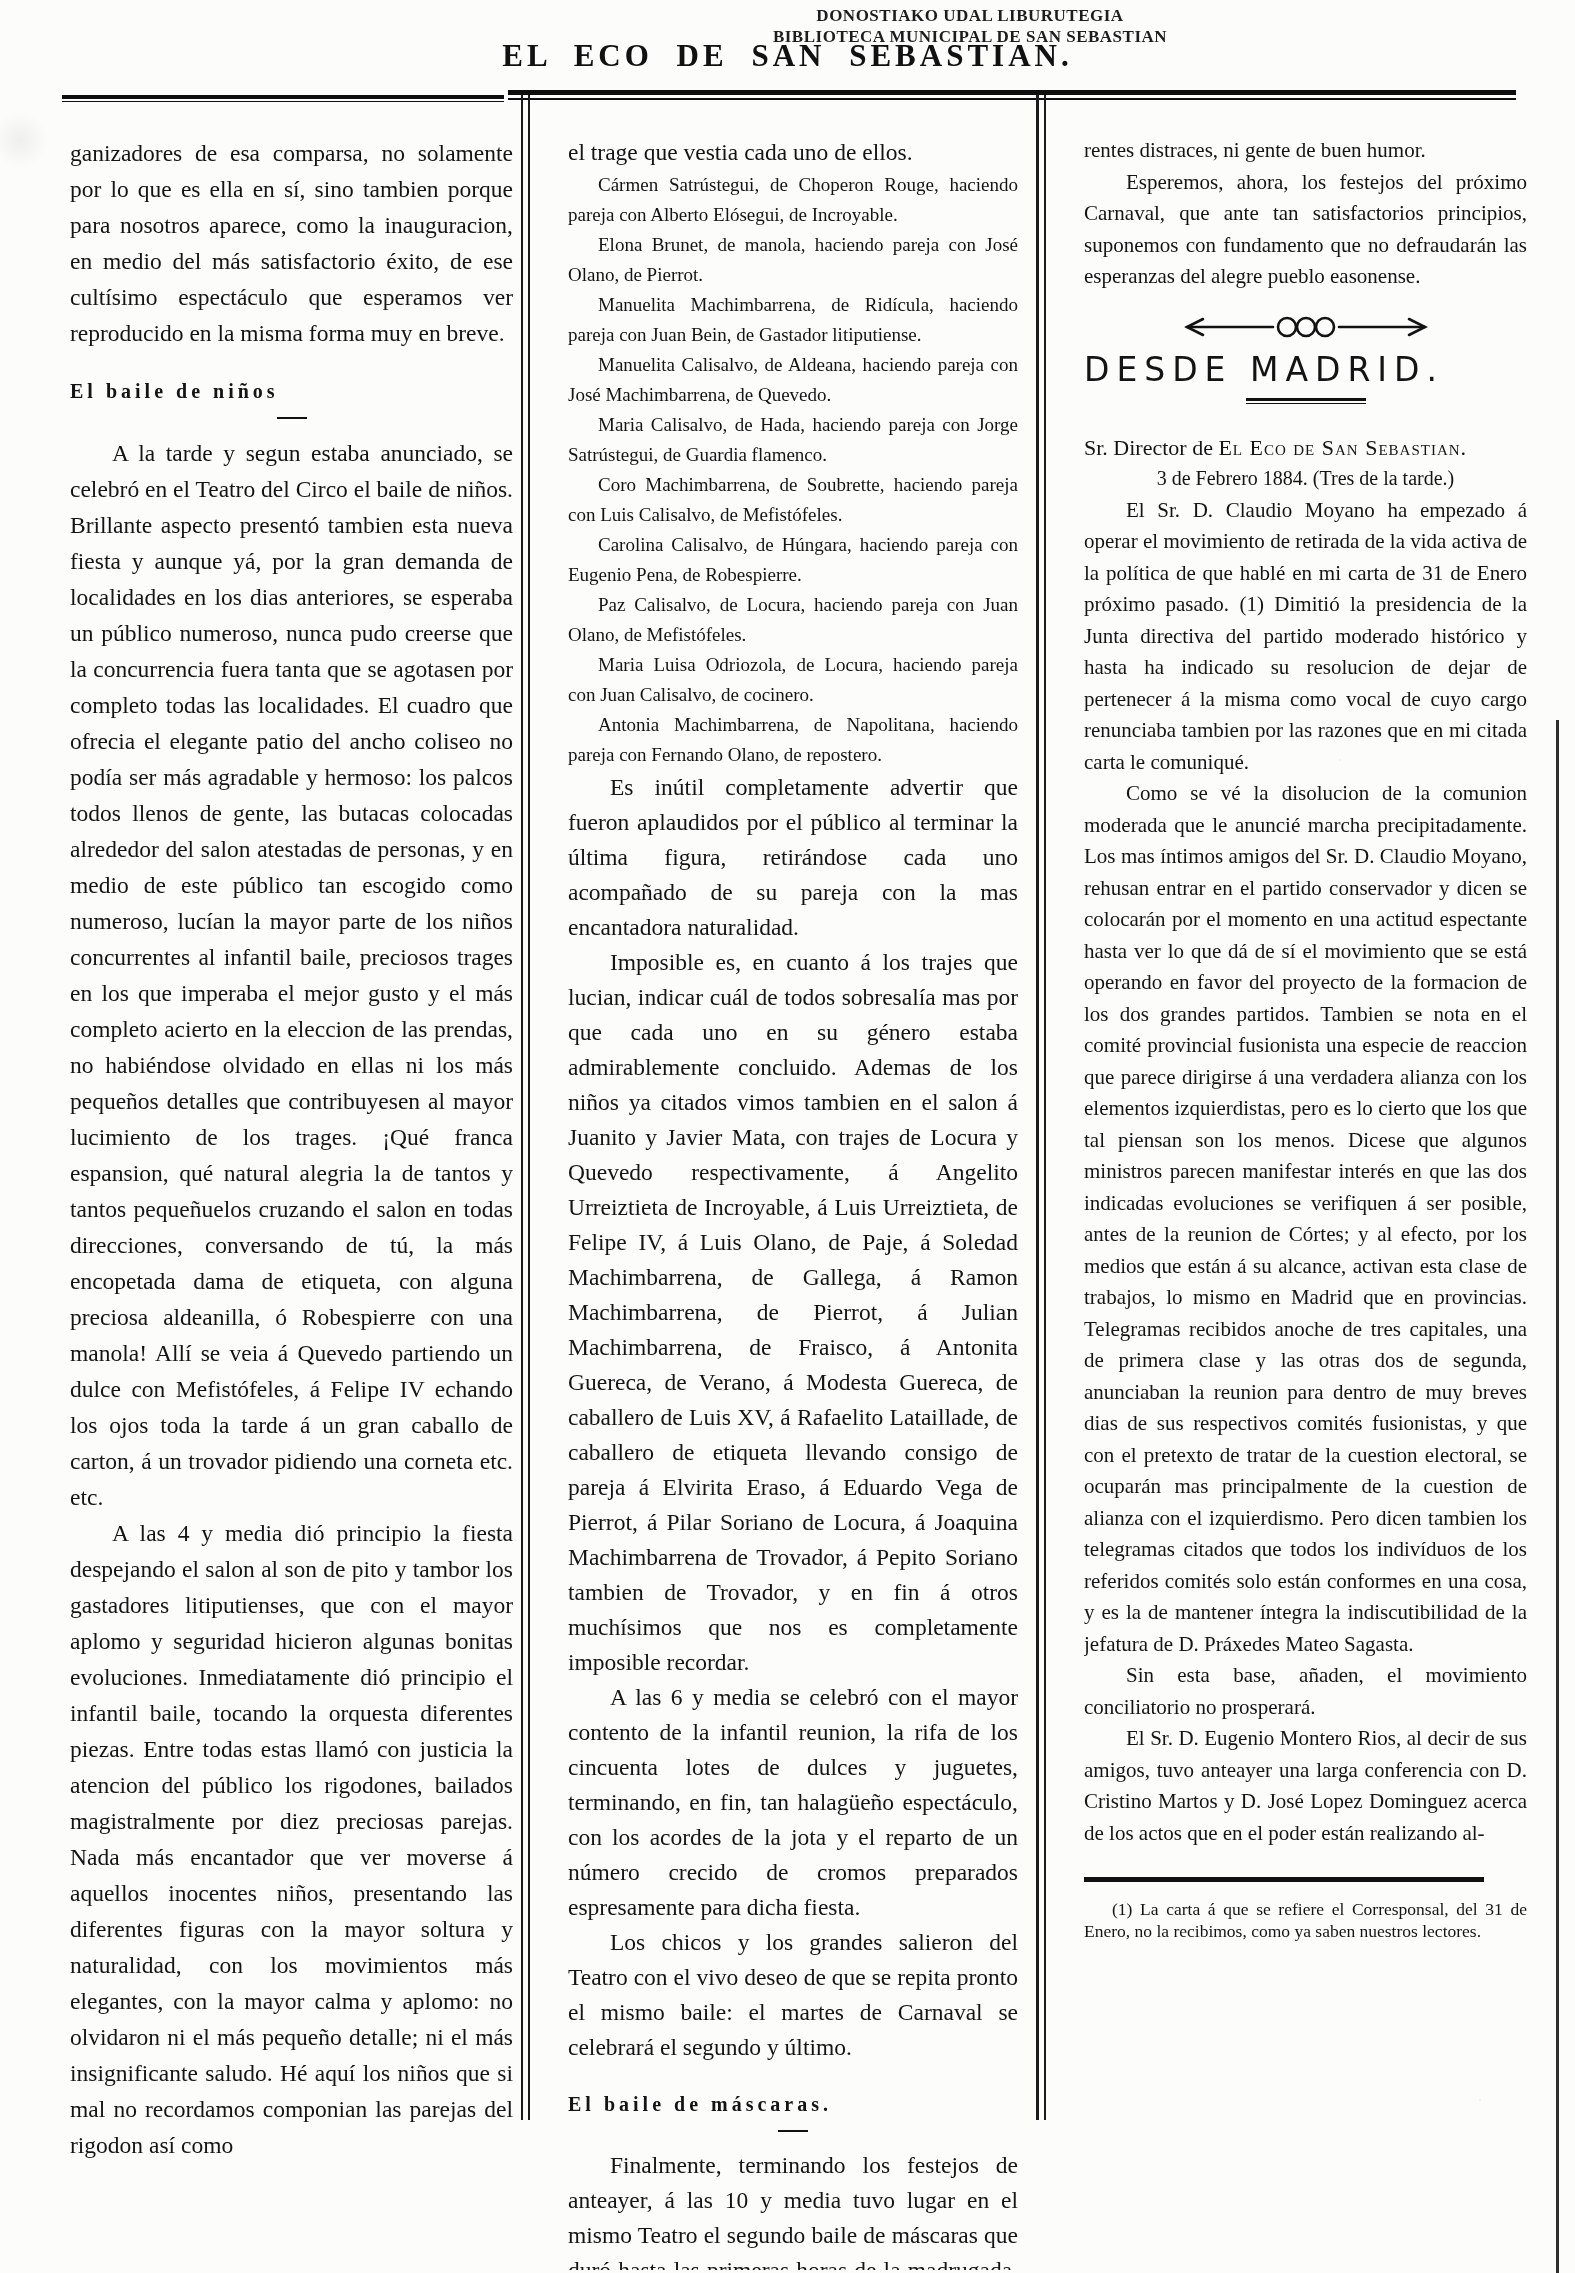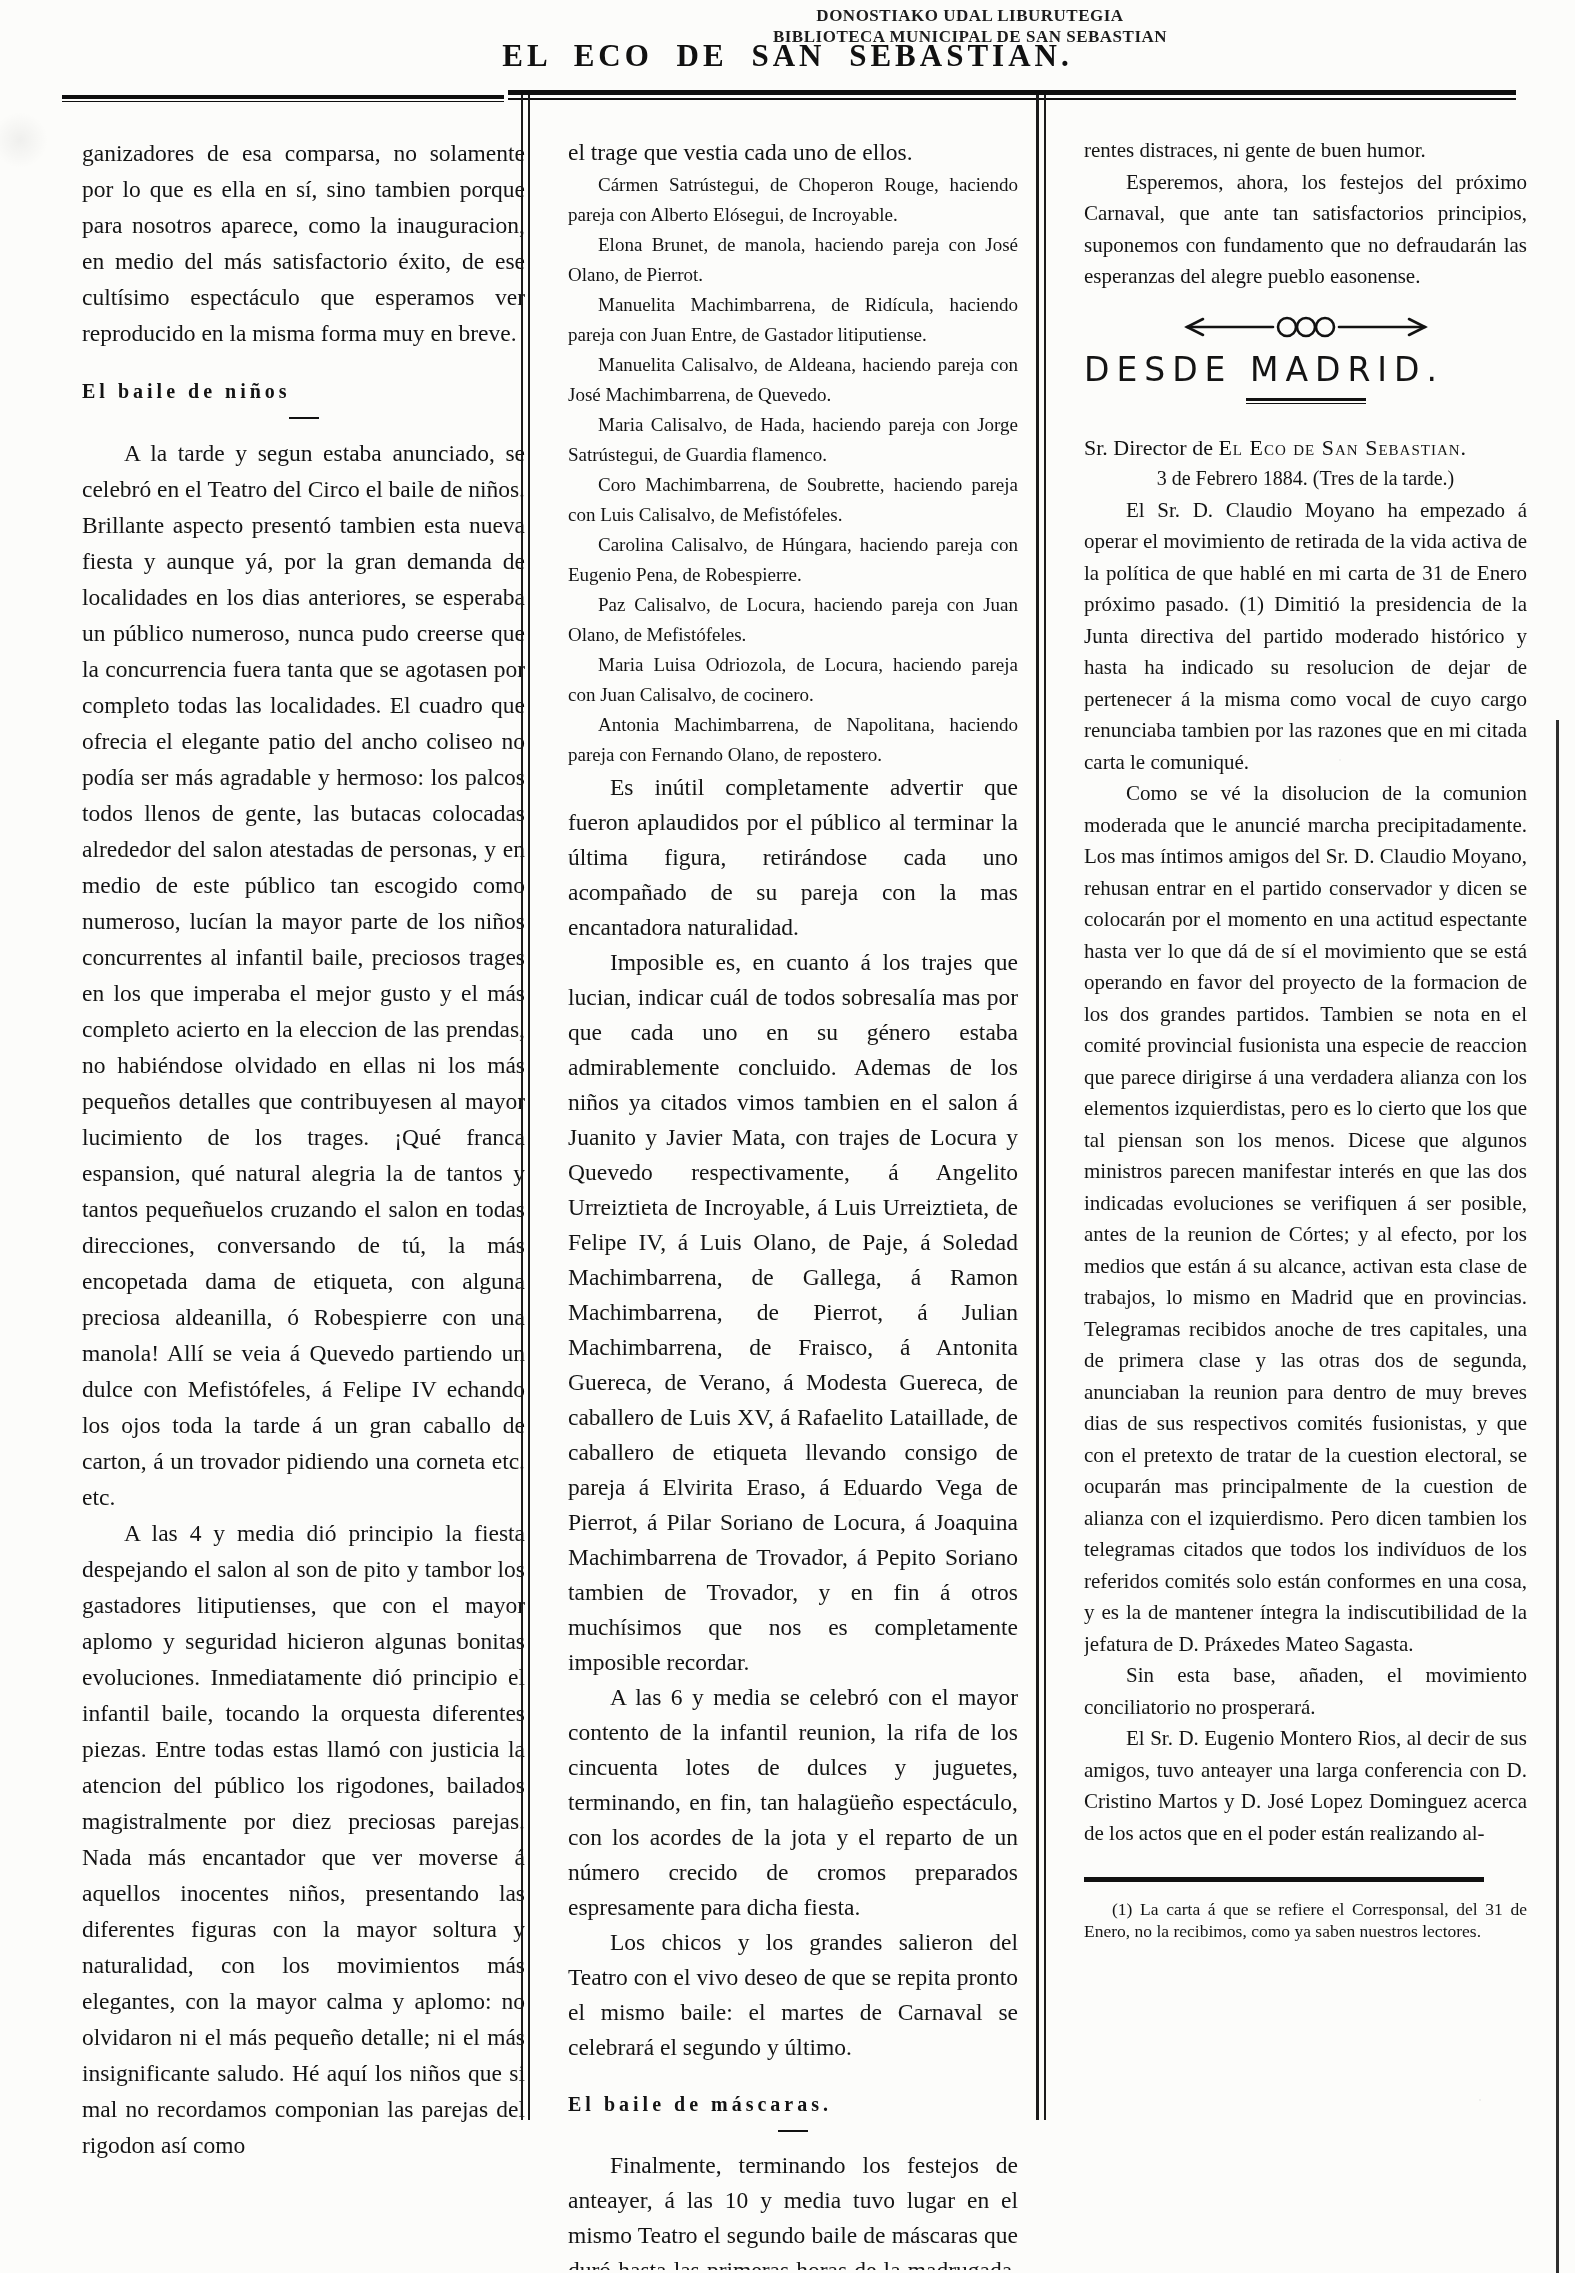--- a/index.html
+++ b/index.html
@@ -27,21 +27,21 @@
     border-top:5px solid #0e0e0e;border-bottom:2px solid #0e0e0e;}
   .rule-left{position:absolute;left:62px;top:95px;width:442px;height:2px;
     border-top:4px solid #0e0e0e;border-bottom:1px solid #0e0e0e;}
   .vdiv{position:absolute;top:95px;height:2025px;width:5px;
     border-left:2px solid #1b1b1b;border-right:2px solid #1b1b1b;}
   #divider-1{left:521px;}
   #divider-2{left:1036px;border-left-width:3px;}
   .edge-line{position:absolute;left:1556px;top:720px;width:3px;height:1553px;background:#2e2e2e;}
 
   .col{position:absolute;top:135px;overflow:hidden;text-align:justify;}
-  .col-1{left:70px;width:443px;height:2135px;font-size:23.5px;line-height:36px;margin-left:12px;}
+  .col-1{left:70px;width:443px;height:2135px;font-size:23.5px;line-height:36px;}
   .col-2{left:568px;width:450px;height:2135px;font-size:23.5px;line-height:35px;}
   .col-3{left:1084px;width:443px;height:2135px;font-size:21px;line-height:31.5px;}
   .col p{margin:0;}
   .col p.indent{text-indent:42px;}
 
   .couples p{font-size:19px;line-height:30px;text-indent:30px;margin:0;text-align:justify;}
 
   .subhead{font-weight:bold;font-size:20px;letter-spacing:4px;
     margin:22px 0 2px;text-indent:0;}
   .subhead-dash{width:30px;border-top:2px solid #111;margin:8px auto 16px;}
@@ -82,21 +82,21 @@
     <div class="subhead-dash"></div>
     <p class="indent">A la tarde y segun estaba anunciado, se celebró en el Teatro del Circo el baile de niños. Brillante aspecto presentó tambien esta nueva fiesta y aunque yá, por la gran demanda de localidades en los dias anteriores, se esperaba un público numeroso, nunca pudo creerse que la concurrencia fuera tanta que se agotasen por completo todas las localidades. El cuadro que ofrecia el elegante patio del ancho coliseo no podía ser más agradable y hermoso: los palcos todos llenos de gente, las butacas colocadas alrededor del salon atestadas de personas, y en medio de este público tan escogido como numeroso, lucían la mayor parte de los niños concurrentes al infantil baile, preciosos trages en los que imperaba el mejor gusto y el más completo acierto en la eleccion de las prendas, no habiéndose olvidado en ellas ni los más pequeños detalles que contribuyesen al mayor lucimiento de los trages. ¡Qué franca espansion, qué natural alegria la de tantos y tantos pequeñuelos cruzando el salon en todas direcciones, conversando de tú, la más encopetada dama de etiqueta, con alguna preciosa aldeanilla, ó Robespierre con una manola! Allí se veia á Quevedo partiendo un dulce con Mefistófeles, á Felipe IV echando los ojos toda la tarde á un gran caballo de carton, á un trovador pidiendo una corneta etc. etc.</p>
     <p class="indent">A las 4 y media dió principio la fiesta despejando el salon al son de pito y tambor los gastadores litiputienses, que con el mayor aplomo y seguridad hicieron algunas bonitas evoluciones. Inmediatamente dió principio el infantil baile, tocando la orquesta diferentes piezas. Entre todas estas llamó con justicia la atencion del público los rigodones, bailados magistralmente por diez preciosas parejas. Nada más encantador que ver moverse á aquellos inocentes niños, presentando las diferentes figuras con la mayor soltura y naturalidad, con los movimientos más elegantes, con la mayor calma y aplomo: no olvidaron ni el más pequeño detalle; ni el más insignificante saludo. Hé aquí los niños que si mal no recordamos componian las parejas del rigodon así como</p>
   </div>
 
   <div class="col col-2">
     <p>el trage que vestia cada uno de ellos.</p>
     <div class="couples">
       <p>Cármen Satrústegui, de Choperon Rouge, haciendo pareja con Alberto Elósegui, de Incroyable.</p>
       <p>Elona Brunet, de manola, haciendo pareja con José Olano, de Pierrot.</p>
-      <p>Manuelita Machimbarrena, de Ridícula, haciendo pareja con Juan Entre, de Gastador litiputiense.</p>
+      <p>Manuelita Machimbarrena, de Ridícula, haciendo pareja con Juan Bein, de Gastador litiputiense.</p>
       <p>Manuelita Calisalvo, de Aldeana, haciendo pareja con José Machimbarrena, de Quevedo.</p>
       <p>Maria Calisalvo, de Hada, haciendo pareja con Jorge Satrústegui, de Guardia flamenco.</p>
       <p>Coro Machimbarrena, de Soubrette, haciendo pareja con Luis Calisalvo, de Mefistófeles.</p>
       <p>Carolina Calisalvo, de Húngara, haciendo pareja con Eugenio Pena, de Robespierre.</p>
       <p>Paz Calisalvo, de Locura, haciendo pareja con Juan Olano, de Mefistófeles.</p>
       <p>Maria Luisa Odriozola, de Locura, haciendo pareja con Juan Calisalvo, de cocinero.</p>
       <p>Antonia Machimbarrena, de Napolitana, haciendo pareja con Fernando Olano, de repostero.</p>
     </div>
     <p class="indent">Es inútil completamente advertir que fueron aplaudidos por el público al terminar la última figura, retirándose cada uno acompañado de su pareja con la mas encantadora naturalidad.</p>
     <p class="indent">Imposible es, en cuanto á los trajes que lucian, indicar cuál de todos sobresalía mas por que cada uno en su género estaba admirablemente concluido. Ademas de los niños ya citados vimos tambien en el salon á Juanito y Javier Mata, con trajes de Locura y Quevedo respectivamente, á Angelito Urreiztieta de Incroyable, á Luis Urreiztieta, de Felipe IV, á Luis Olano, de Paje, á Soledad Machimbarrena, de Gallega, á Ramon Machimbarrena, de Pierrot, á Julian Machimbarrena, de Fraisco, á Antonita Guereca, de Verano, á Modesta Guereca, de caballero de Luis XV, á Rafaelito Lataillade, de caballero de etiqueta llevando consigo de pareja á Elvirita Eraso, á Eduardo Vega de Pierrot, á Pilar Soriano de Locura, á Joaquina Machimbarrena de Trovador, á Pepito Soriano tambien de Trovador, y en fin á otros muchísimos que nos es completamente imposible recordar.</p>

